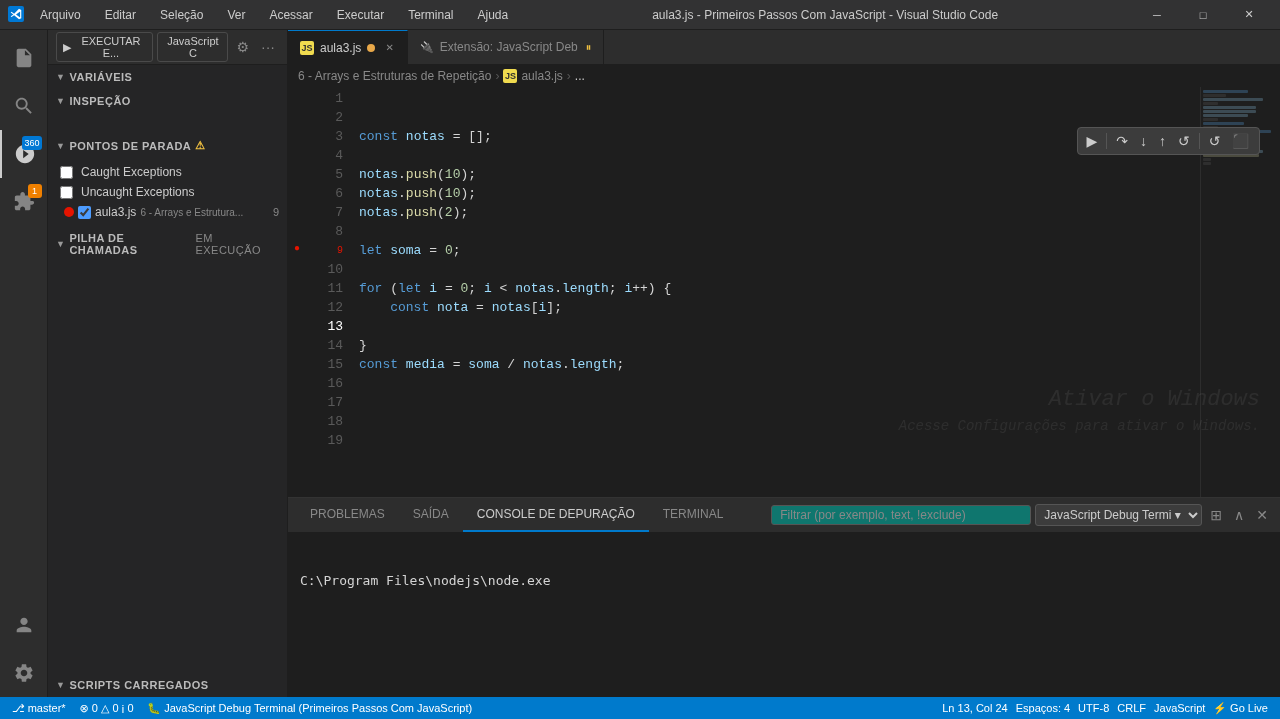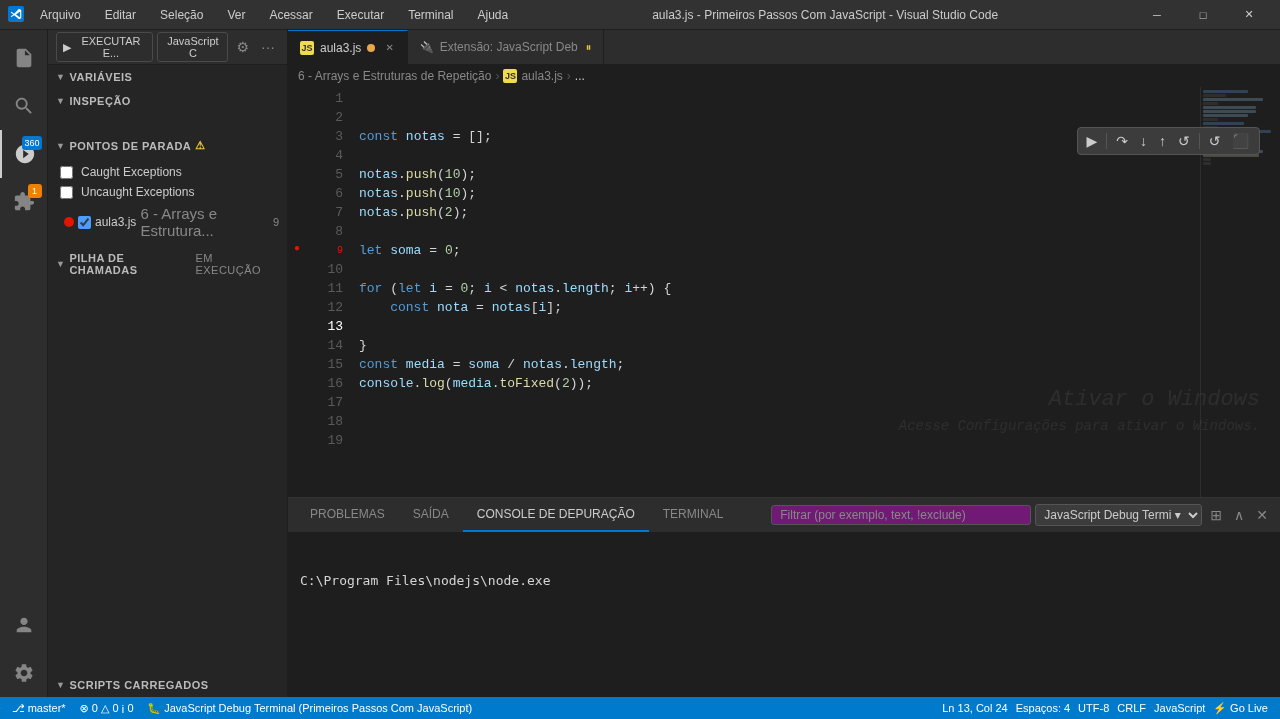--- a/index.html
+++ b/index.html
@@ -211,21 +211,21 @@
       height: 13px;
       cursor: pointer;
       accent-color: #4d9cff;
     }
     .bp-file-name {
       color: #cccccc;
       font-size: 12px;
     }
     .bp-file-path {
       color: #888;
-      font-size: 15px;
+      font-size: 10px;
     }
     .bp-line {
       color: #888;
       font-size: 11px;
       margin-left: auto;
     }
 
     
     .editor-area {
       flex: 1;
@@ -422,21 +422,21 @@
       color: #cccccc;
       border-bottom: 2px solid #007acc;
     }
     .panel-controls {
       margin-left: auto;
       display: flex;
       align-items: center;
       gap: 4px;
     }
     .panel-filter {
-      background: #701a75;
+      background: #0f766e;
       border: 1px solid #555;
       color: #cccccc;
       font-size: 12px;
       padding: 2px 8px;
       border-radius: 3px;
       width: 260px;
     }
     .panel-filter::placeholder { color: #888; }
     .panel-select {
       background: #3c3c3c;
@@ -754,21 +754,20 @@
           <div class="code-line"><span class="var">notas</span><span class="plain">.</span><span class="method">push</span><span class="plain">(</span><span class="num">10</span><span class="plain">);</span></div>
           <div class="code-line"><span class="var">notas</span><span class="plain">.</span><span class="method">push</span><span class="plain">(</span><span class="num">2</span><span class="plain">);</span></div>
           <div class="code-line"></div>
           <div class="code-line"><span class="kw">let</span> <span class="var">soma</span> <span class="op">=</span> <span class="num">0</span><span class="plain">;</span></div>
           <div class="code-line"></div>
           <div class="code-line"><span class="kw">for</span> <span class="plain">(</span><span class="kw">let</span> <span class="var">i</span> <span class="op">=</span> <span class="num">0</span><span class="plain">; </span><span class="var">i</span> <span class="op">&lt;</span> <span class="var">notas</span><span class="plain">.</span><span class="prop">length</span><span class="plain">; </span><span class="var">i</span><span class="op">++</span><span class="plain">) {</span></div>
           <div class="code-line"><span class="plain">    </span><span class="kw">const</span> <span class="var">nota</span> <span class="op">=</span> <span class="var">notas</span><span class="plain">[</span><span class="var">i</span><span class="plain">];</span></div>
           <div class="code-line"></div>
           <div class="code-line"><span class="plain">}</span></div>
           <div class="code-line"><span class="kw">const</span> <span class="var">media</span> <span class="op">=</span> <span class="var">soma</span> <span class="op">/</span> <span class="var">notas</span><span class="plain">.</span><span class="prop">length</span><span class="plain">;</span></div>
-          <div class="code-line"><span class="var">console</span><span class="plain">.</span><span class="method">log</span><span class="plain">(</span><span class="var">media</span><span class="plain">.</span><span class="method">toFixed</span><span class="plain">(</span><span class="num">2</span><span class="plain">));</span></div>
           <div class="code-line"></div>
           <div class="code-line"></div>
         </div>
 
         <div class="minimap">
           <div class="minimap-content">
             <div class="minimap-line" style="width:60%; background:#569cd6; opacity:0.5;"></div>
             <div class="minimap-line" style="width:30%;"></div>
             <div class="minimap-line" style="width:80%; background:#9cdcfe; opacity:0.4;"></div>
             <div class="minimap-line" style="width:20%;"></div>

